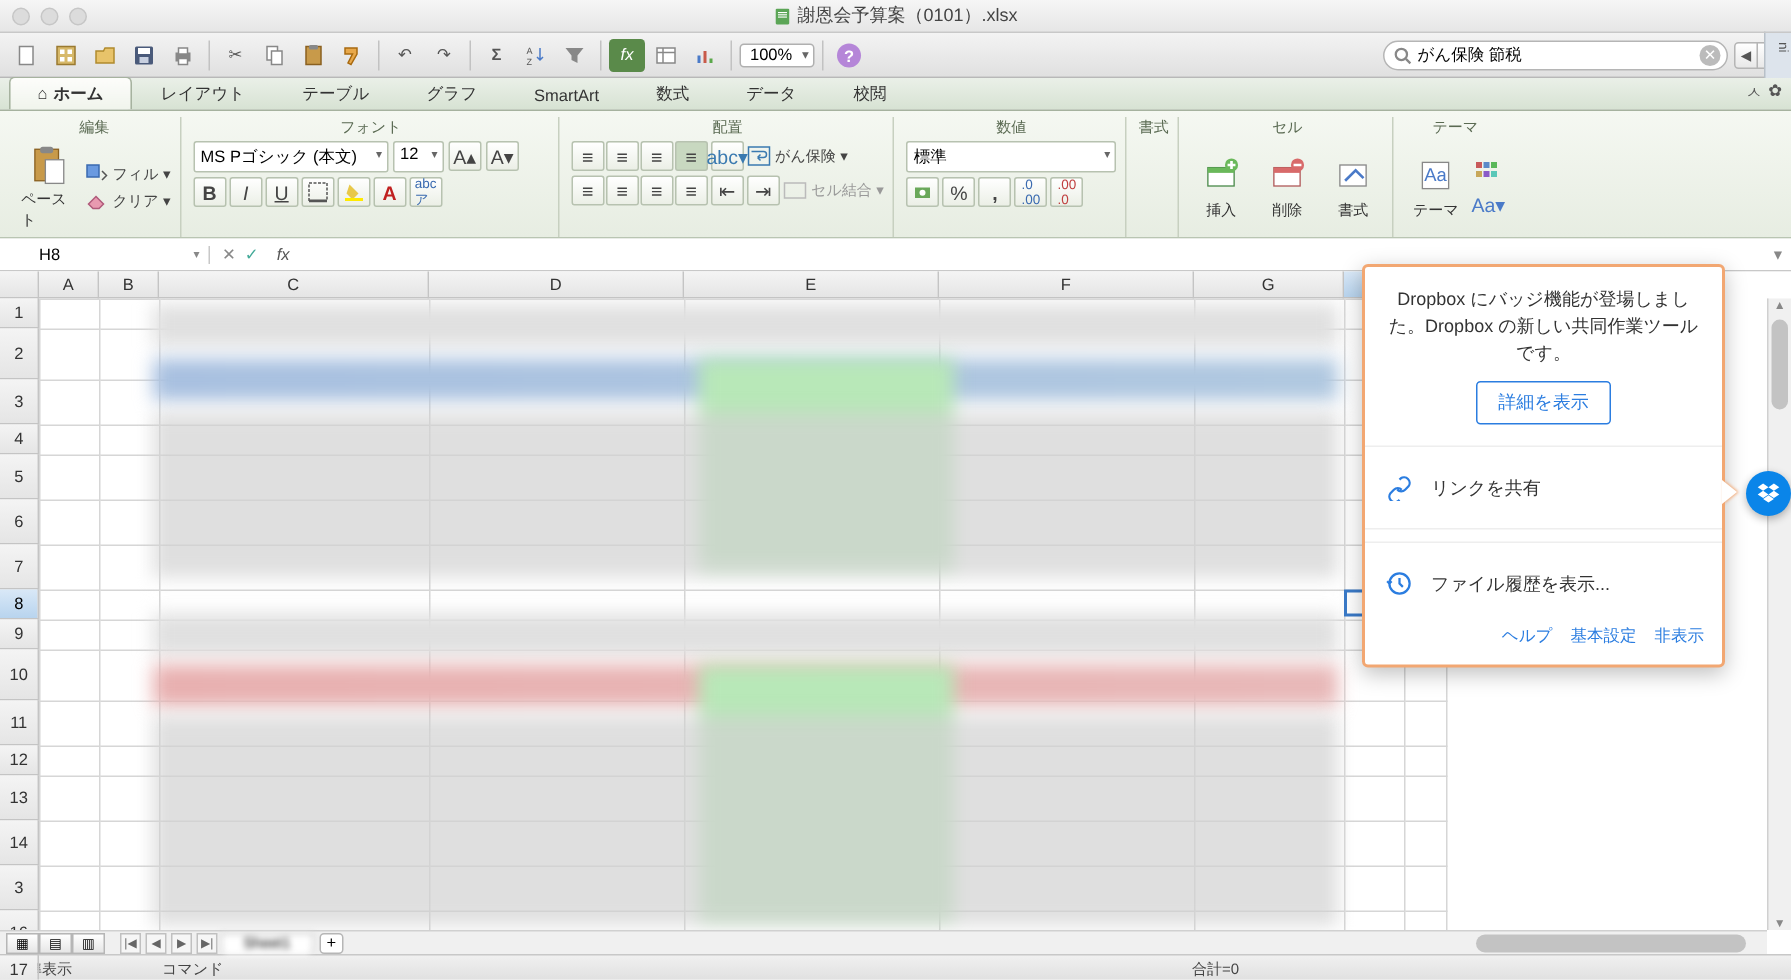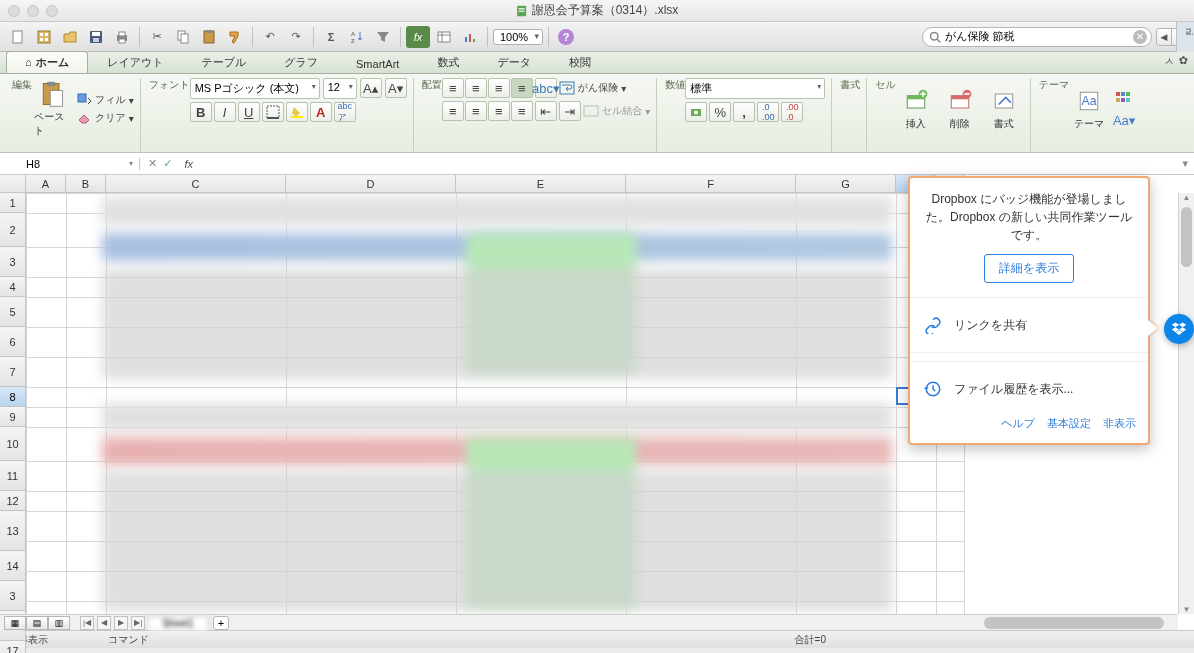--- a/index.html
+++ b/index.html
@@ -24,21 +24,21 @@
 .navarrows span:first-child { border-radius: 3px 0 0 3px; }
 .navarrows span:last-child { border-radius: 0 3px 3px 0; border-left: none; }
 
 .tabbar { height: 22px; background: linear-gradient(#eaf0e8,#d7e2d3); border-bottom: 1px solid #a6b29f; display: flex; align-items: flex-end; padding-left: 6px; position: relative; }
 .rtab { padding: 3px 18px; font-size: 11px; color: #333; border: 1px solid transparent; border-bottom: none; cursor: pointer; position: relative; }
 .rtab.active { background: linear-gradient(#fdfdfb,#f0f4ec); border-color: #a6b29f; border-radius: 4px 4px 0 0; font-weight: bold; }
 .rtab.home::before { content: "⌂"; margin-right: 4px; }
 .tabbar-right { position: absolute; right: 6px; top: 2px; display: flex; gap: 4px; color: #555; }
 
 .ribbon { background: linear-gradient(#f5f8f2,#e7ede2); border-bottom: 1px solid #b9c5b2; padding: 4px 6px 0; display: flex; gap: 2px; }
-.rgroup { border-right: 1px solid #c7d0c0; padding: 0 6px 12px; display: flex; flex-direction: row; }
+.rgroup { border-right: 1px solid #c7d0c0; padding: 0 6px 2px; display: flex; flex-direction: column; }
 .rgroup-title { font-size: 10px; color: #5a6a52; text-align: center; padding-bottom: 2px; }
 .rgroup-body { display: flex; align-items: center; gap: 4px; flex: 1; }
 .rcol { display: flex; flex-direction: column; gap: 2px; }
 .bigbtn { width: 40px; display: flex; flex-direction: column; align-items: center; gap: 2px; font-size: 10px; color: #333; padding: 2px; }
 .bigbtn svg, .bigbtn .ico { width: 28px; height: 28px; }
 .smbtn { width: 22px; height: 20px; display: inline-flex; align-items: center; justify-content: center; border: 1px solid transparent; border-radius: 2px; color: #444; font-size: 13px; }
 .smbtn.boxed { border-color: #b7c2b0; background: linear-gradient(#fff,#ebefe6); }
 .combo { border: 1px solid #b7c2b0; background: #fff; border-radius: 2px; padding: 2px 16px 2px 4px; font-size: 11px; position: relative; white-space: nowrap; }
 .combo::after { content: "▾"; position: absolute; right: 3px; font-size: 8px; color: #666; top: 3px; }
 .mini { font-size: 10px; color: #444; display: flex; align-items: center; gap: 3px; }
@@ -103,21 +103,21 @@
     <span></span>
     <span></span>
   </div>
   <div class="title">
     <svg viewBox="0 0 16 16">
         <rect x="2" y="1" width="12" height="14" fill="#5ba556" rx="1"></rect>
         <rect x="4" y="4" width="8" height="1" fill="#fff"></rect>
         <rect x="4" y="6" width="8" height="1" fill="#fff"></rect>
         <rect x="4" y="8" width="8" height="1" fill="#fff"></rect>
       </svg>
-    <span>謝恩会予算案（0314）.xlsx</span>
+    <span>謝恩会予算案（0101）.xlsx</span>
   </div>
 </div>
 
 <div class="toolbar1">
   <span class="tbtn">
       <svg width="16" height="16" viewBox="0 0 16 16">
         <rect x="3" y="2" width="9" height="12" fill="#fff" stroke="#888"></rect>
       </svg>
     </span>
   <span class="tbtn">
@@ -441,21 +441,21 @@
         <div class="rowhead" style="height:30px">3</div>
         <div class="rowhead" style="height:20px">4</div>
         <div class="rowhead" style="height:30px">5</div>
         <div class="rowhead" style="height:30px">6</div>
         <div class="rowhead" style="height:30px">7</div>
         <div class="rowhead sel" style="height:20px">8</div>
         <div class="rowhead" style="height:20px">9</div>
         <div class="rowhead" style="height:34px">10</div>
         <div class="rowhead" style="height:30px">11</div>
         <div class="rowhead" style="height:20px">12</div>
-        <div class="rowhead" style="height:40px">13</div>
+        <div class="rowhead" style="height:30px">13</div>
         <div class="rowhead" style="height:30px">14</div>
         <div class="rowhead" style="height:30px">3</div>
         <div class="rowhead" style="height:30px">16</div>
         <div class="rowhead" style="height:20px">17</div>
       </div>
     </div>
   <div class="grid-wrap" id="gridwrap">
     <table class="cells" id="cells" style="border-collapse:collapse;position:absolute;left:0;top:0">
         <tbody>
           <tr>

